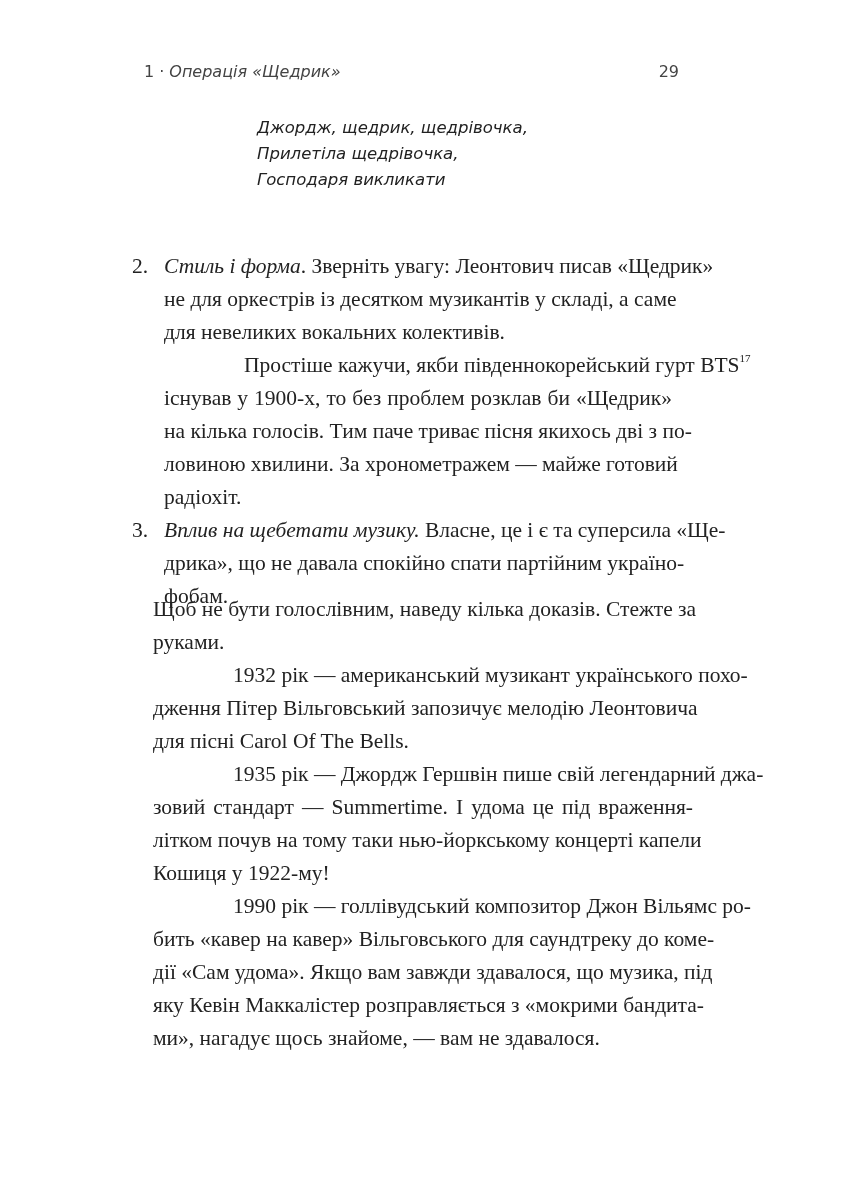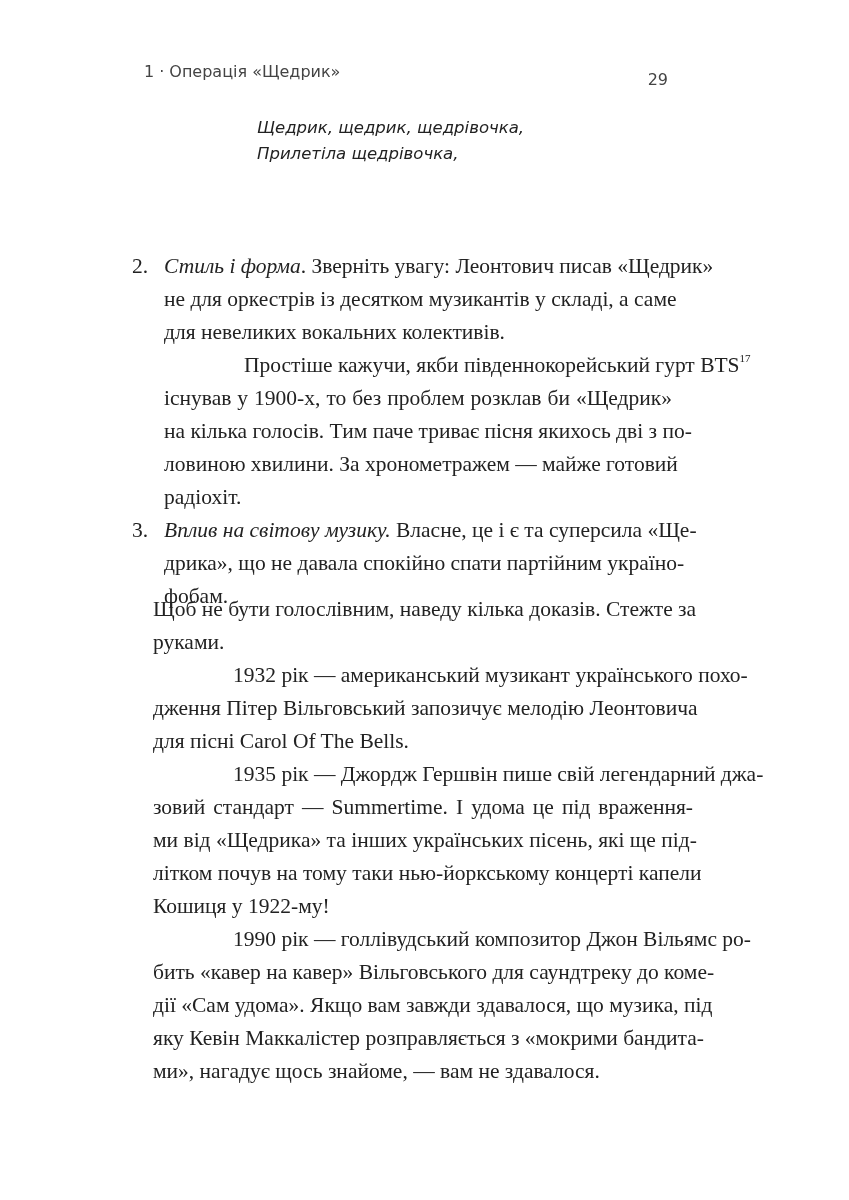--- a/index.html
+++ b/index.html
@@ -2,22 +2,22 @@
 <html><head>
   <meta charset="utf-8">
   <style>
     html, body { margin: 0; padding: 0; background: #ffffff; }
     body { width: 849px; height: 1200px; position: relative; overflow: hidden;
            font-family: "Liberation Serif", "DejaVu Serif", serif; color: #222222; }
     .running-head { position: absolute; top: 62px; left: 144px; width: 538px; height: 24px;
                     font-family: "DejaVu Sans", "Liberation Sans", sans-serif; font-size: 16px; color: #444; }
     .rh-left { position: absolute; left: 0; top: 0; }
     .rh-left .sep { margin: 0 5px; }
-    .rh-left .title { }
-    .rh-right { position: absolute; right: 14px; top: 0; margin-top: 8px; }
+    .rh-left .title { font-style: italic; }
+    .rh-right { position: absolute; right: 3px; top: 0; }
 
     .poem { position: absolute; left: 257px; top: 115px; font-family: "DejaVu Sans", sans-serif;
             font-style: italic; font-size: 16.5px; line-height: 26px; color: #222; }
     .poem div { white-space: nowrap; }
 
     .text { position: absolute; left: 153px; width: 540px; font-size: 21.5px; line-height: 33px;
             text-align: justify; color: #222; }
     .line { display: block; white-space: nowrap; text-align-last: justify; text-align: justify; }
     .line.last { text-align-last: left; }
     .indent { padding-left: 32px; margin-left: 48px; }
@@ -32,51 +32,51 @@
 <body>
 
 <div class="running-head">
   <span class="rh-left">
     <span>1</span><span class="sep">·</span><span class="title">Операція «Щедрик»</span>
   </span>
   <span class="rh-right">29</span>
 </div>
 
 <div class="poem">
-  <div>Щедрик, щедрик, щедрівочка,</div>
+  <div>Джордж, щедрик, щедрівочка,</div>
   <div>Прилетіла щедрівочка,</div>
+  <div>Господаря викликати</div>
 </div>
 
 <div class="text" id="list">
   <div>
     <span class="line"><span class="num">2.</span><span class="it">Стиль і форма</span><span>. Зверніть увагу: Леонтович писав «Щедрик»</span></span>
     <span class="line">не для оркестрів із десятком музикантів у складі, а саме</span>
     <span class="line last">для невеликих вокальних колективів.</span>
     <span class="line indent"><span>Простіше кажучи, якби південнокорейський гурт BTS</span><sup>17</sup></span>
     <span class="line">існував у 1900-х, то без проблем розклав би «Щедрик»</span>
     <span class="line">на кілька голосів. Тим паче триває пісня якихось дві з по-</span>
     <span class="line">ловиною хвилини. За хронометражем — майже готовий</span>
     <span class="line last">радіохіт.</span>
   </div>
   <div>
-    <span class="line"><span class="num">3.</span><span class="it">Вплив на світову музику.</span><span> Власне, це і є та суперсила «Ще-</span></span>
+    <span class="line"><span class="num">3.</span><span class="it">Вплив на щебетати музику.</span><span> Власне, це і є та суперсила «Ще-</span></span>
     <span class="line">дрика», що не давала спокійно спати партійним україно-</span>
     <span class="line last">фобам.</span>
   </div>
 </div>
 
 <div class="text" id="body">
   <span class="line">Щоб не бути голослівним, наведу кілька доказів. Стежте за</span>
   <span class="line last">руками.</span>
   <span class="line indent">1932 рік — американський музикант українського похо-</span>
   <span class="line">дження Пітер Вільговський запозичує мелодію Леонтовича</span>
   <span class="line last">для пісні Carol Of The Bells.</span>
   <span class="line indent">1935 рік — Джордж Гершвін пише свій легендарний джа-</span>
   <span class="line">зовий стандарт — Summertime. І удома це під враження-</span>
-  <span class="line">ми від «Щедрика» та інших українських пісень, які ще під-</span>
   <span class="line">літком почув на тому таки нью-йоркському концерті капели</span>
   <span class="line last">Кошиця у 1922-му!</span>
   <span class="line indent">1990 рік — голлівудський композитор Джон Вільямс ро-</span>
   <span class="line">бить «кавер на кавер» Вільговського для саундтреку до коме-</span>
   <span class="line">дії «Сам удома». Якщо вам завжди здавалося, що музика, під</span>
   <span class="line">яку Кевін Маккалістер розправляється з «мокрими бандита-</span>
   <span class="line last">ми», нагадує щось знайоме, — вам не здавалося.</span>
 </div>
 
 </body></html>

